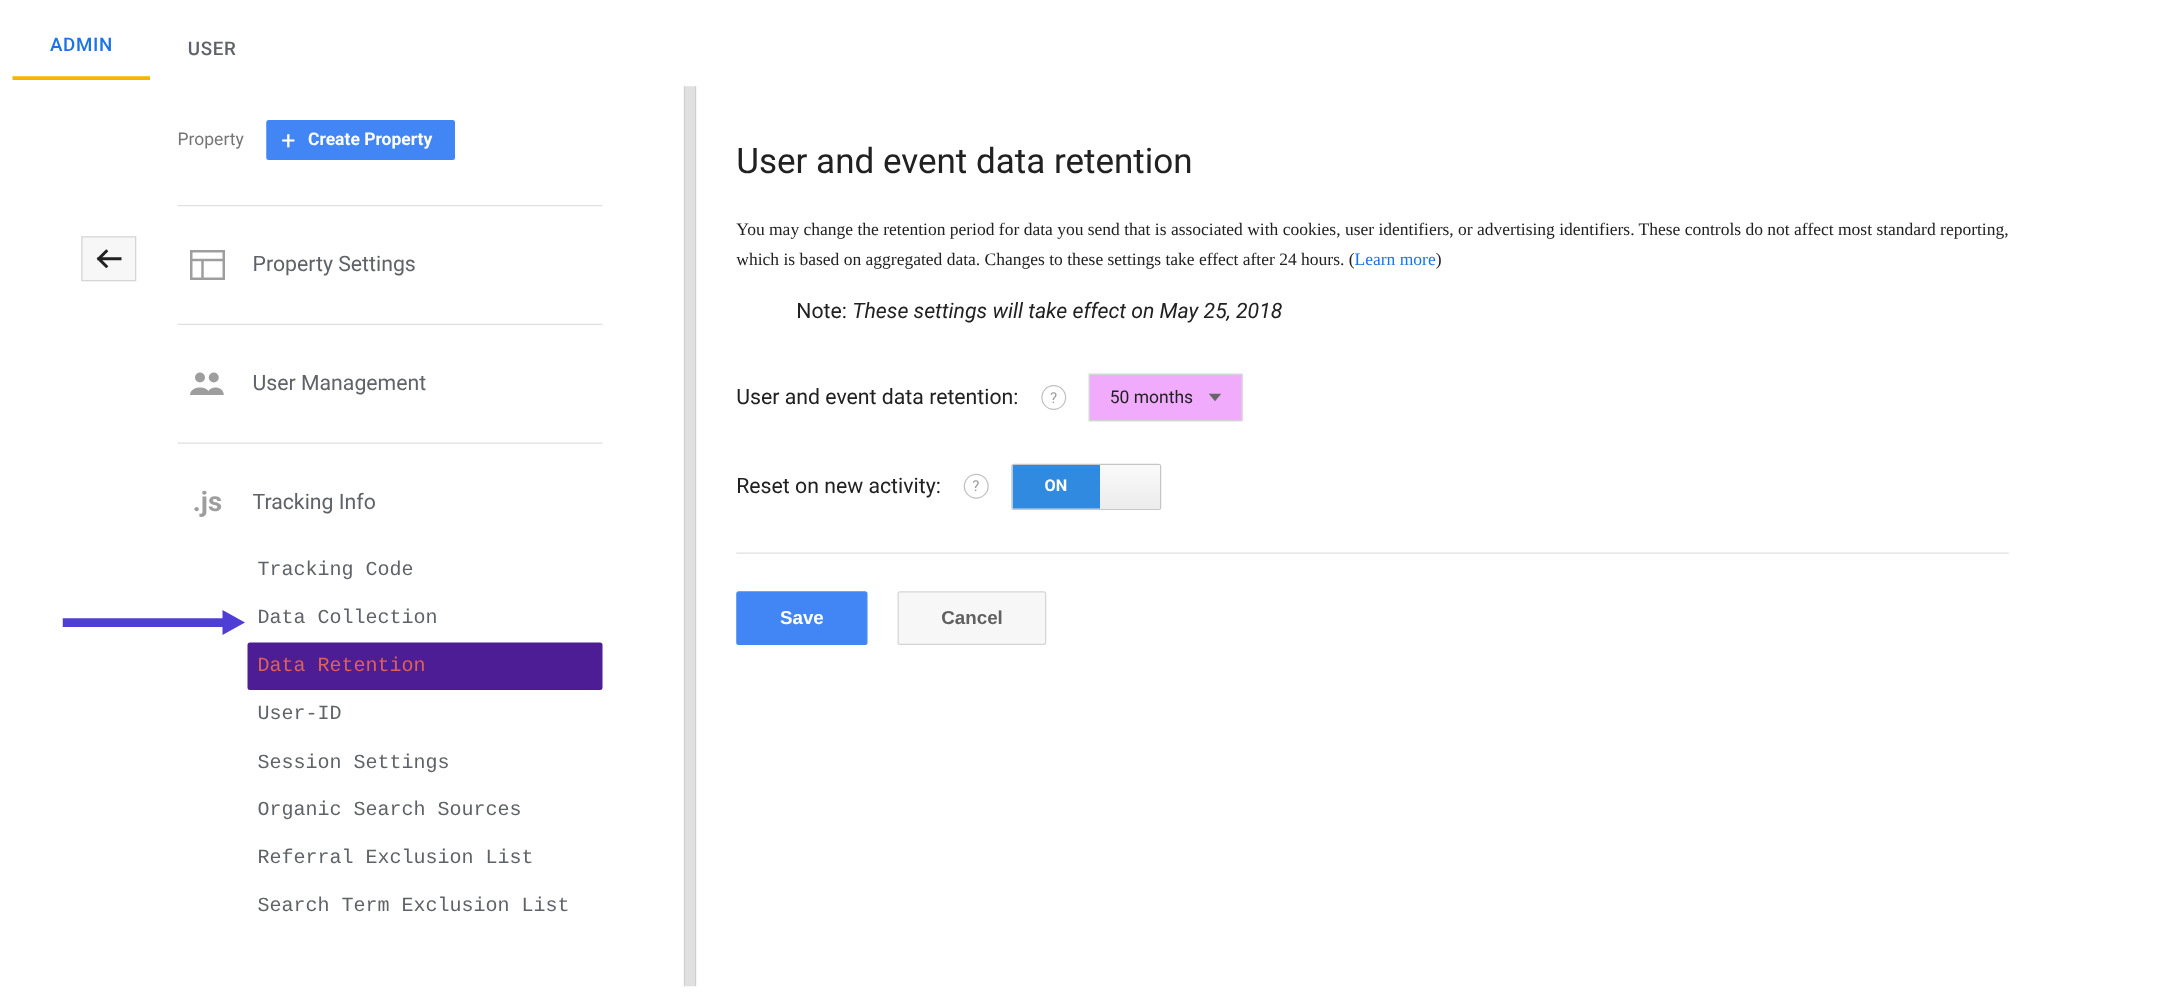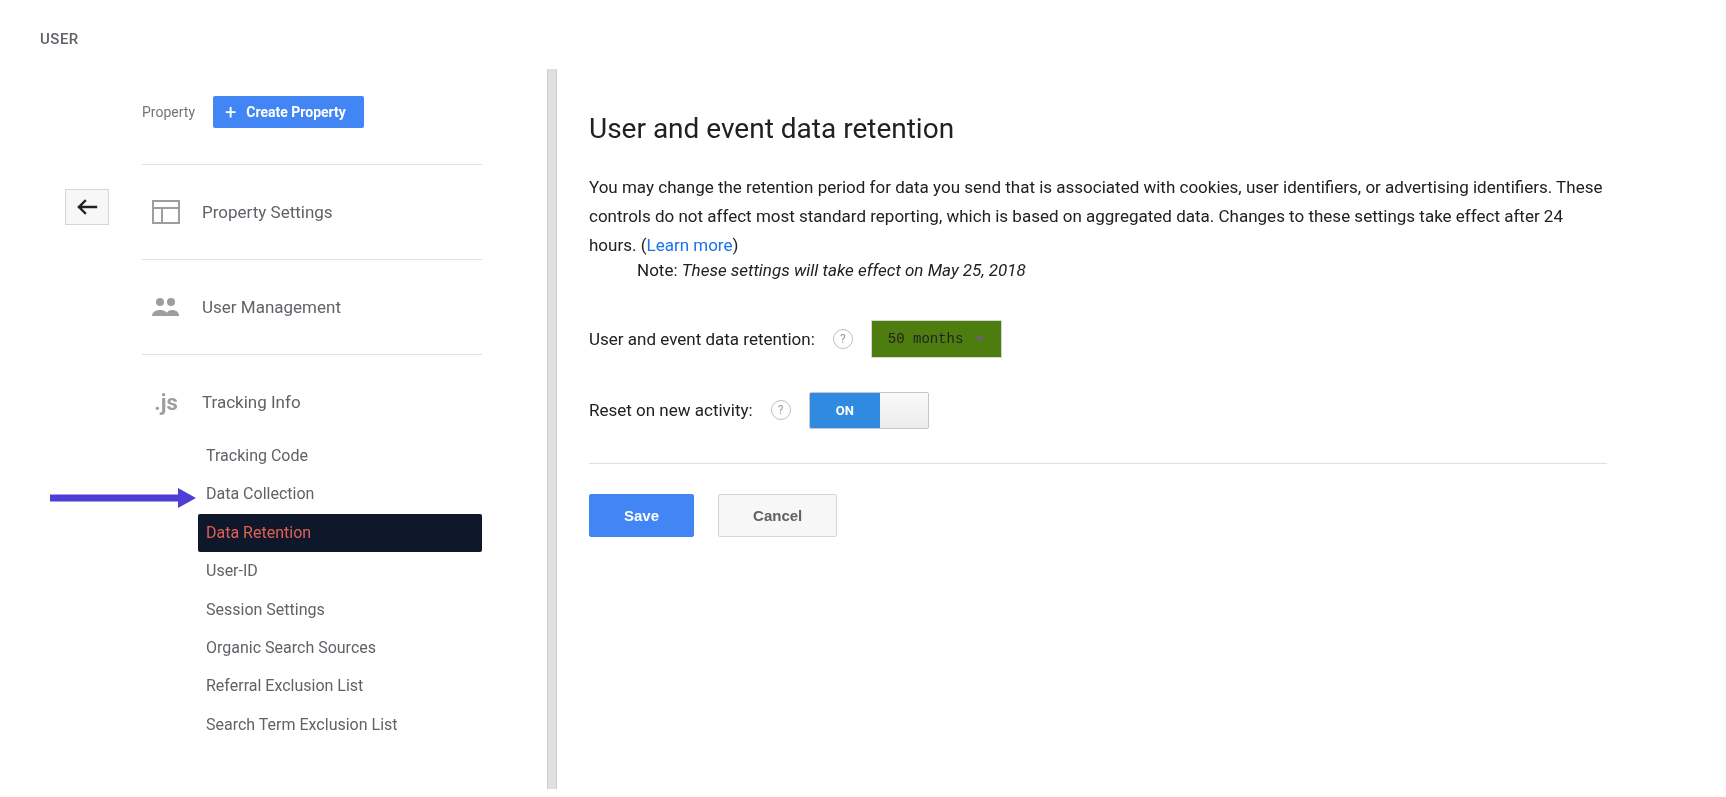--- a/index.html
+++ b/index.html
@@ -107,31 +107,32 @@
       justify-content: center;
       color: #9e9e9e;
     }
     .nav-label {
       font-size: 17px;
       color: #5f6368;
     }
     .sub-list {
       list-style: none;
       padding-left: 56px;
+      font-family: Liberation Mono, monospace;
     }
     .sub-item {
       padding: 8px 8px;
       color: #5f6368;
       font-size: 16px;
       line-height: 1.4;
       cursor: pointer;
       border-radius: 2px;
     }
     .sub-item.active {
-      background: #0f172a;
+      background: #4c1d95;
       color: #e06055;
     }
 
     
     .arrow {
       position: absolute;
       left: 50px;
       top: 424px;
       width: 146px;
       height: 20px;
@@ -152,23 +153,25 @@
       padding: 48px 30px 0 32px;
       max-width: 1080px;
     }
     .page-title {
       font-size: 28px;
       font-weight: 400;
       color: #212121;
       margin-bottom: 28px;
     }
     .intro {
-      font-size: 17px;
+      font-size: 14px;
       color: #212121;
       line-height: 1.7;
+      margin-bottom: 18px;
+      font-family: Liberation Serif, serif;
     }
     .link {
       color: #1a73e8;
       cursor: pointer;
     }
     .note {
       font-size: 17px;
       margin-bottom: 40px;
       margin-left: 48px;
     }
@@ -195,25 +198,24 @@
       font-size: 12px;
       align-items: center;
       justify-content: center;
       cursor: pointer;
     }
     .dropdown {
       display: inline-flex;
       align-items: center;
       gap: 12px;
       border: 1px solid #d5d5d5;
-      background: #4d7c0f;
+      background: #f0abfc;
       padding: 10px 16px;
       color: #212121;
       cursor: pointer;
-      font-family: Liberation Mono, monospace;
     }
     .caret {
       width: 0; height: 0;
       border-left: 5px solid transparent;
       border-right: 5px solid transparent;
       border-top: 6px solid #666;
     }
     .toggle {
       display: inline-flex;
       border: 1px solid #c6c6c6;
@@ -255,20 +257,21 @@
     .btn.primary {
       background: #4285f4;
       border-color: #4285f4;
       color: #fff;
     }
   </style>
 </head>
 <body>
 
 <div class="top-tabs">
+  <div class="top-tab active">ADMIN</div>
   <div class="top-tab">USER</div>
 </div>
 
 <div class="main-row">
 
   <div class="left-col">
     <div class="back-btn">
       <svg width="22" height="16" viewBox="0 0 22 16">
         <path d="M9 2 L3 8 L9 14 M3 8 H20" stroke="#212121" stroke-width="2.4" fill="none" stroke-linecap="square"></path>
       </svg>

